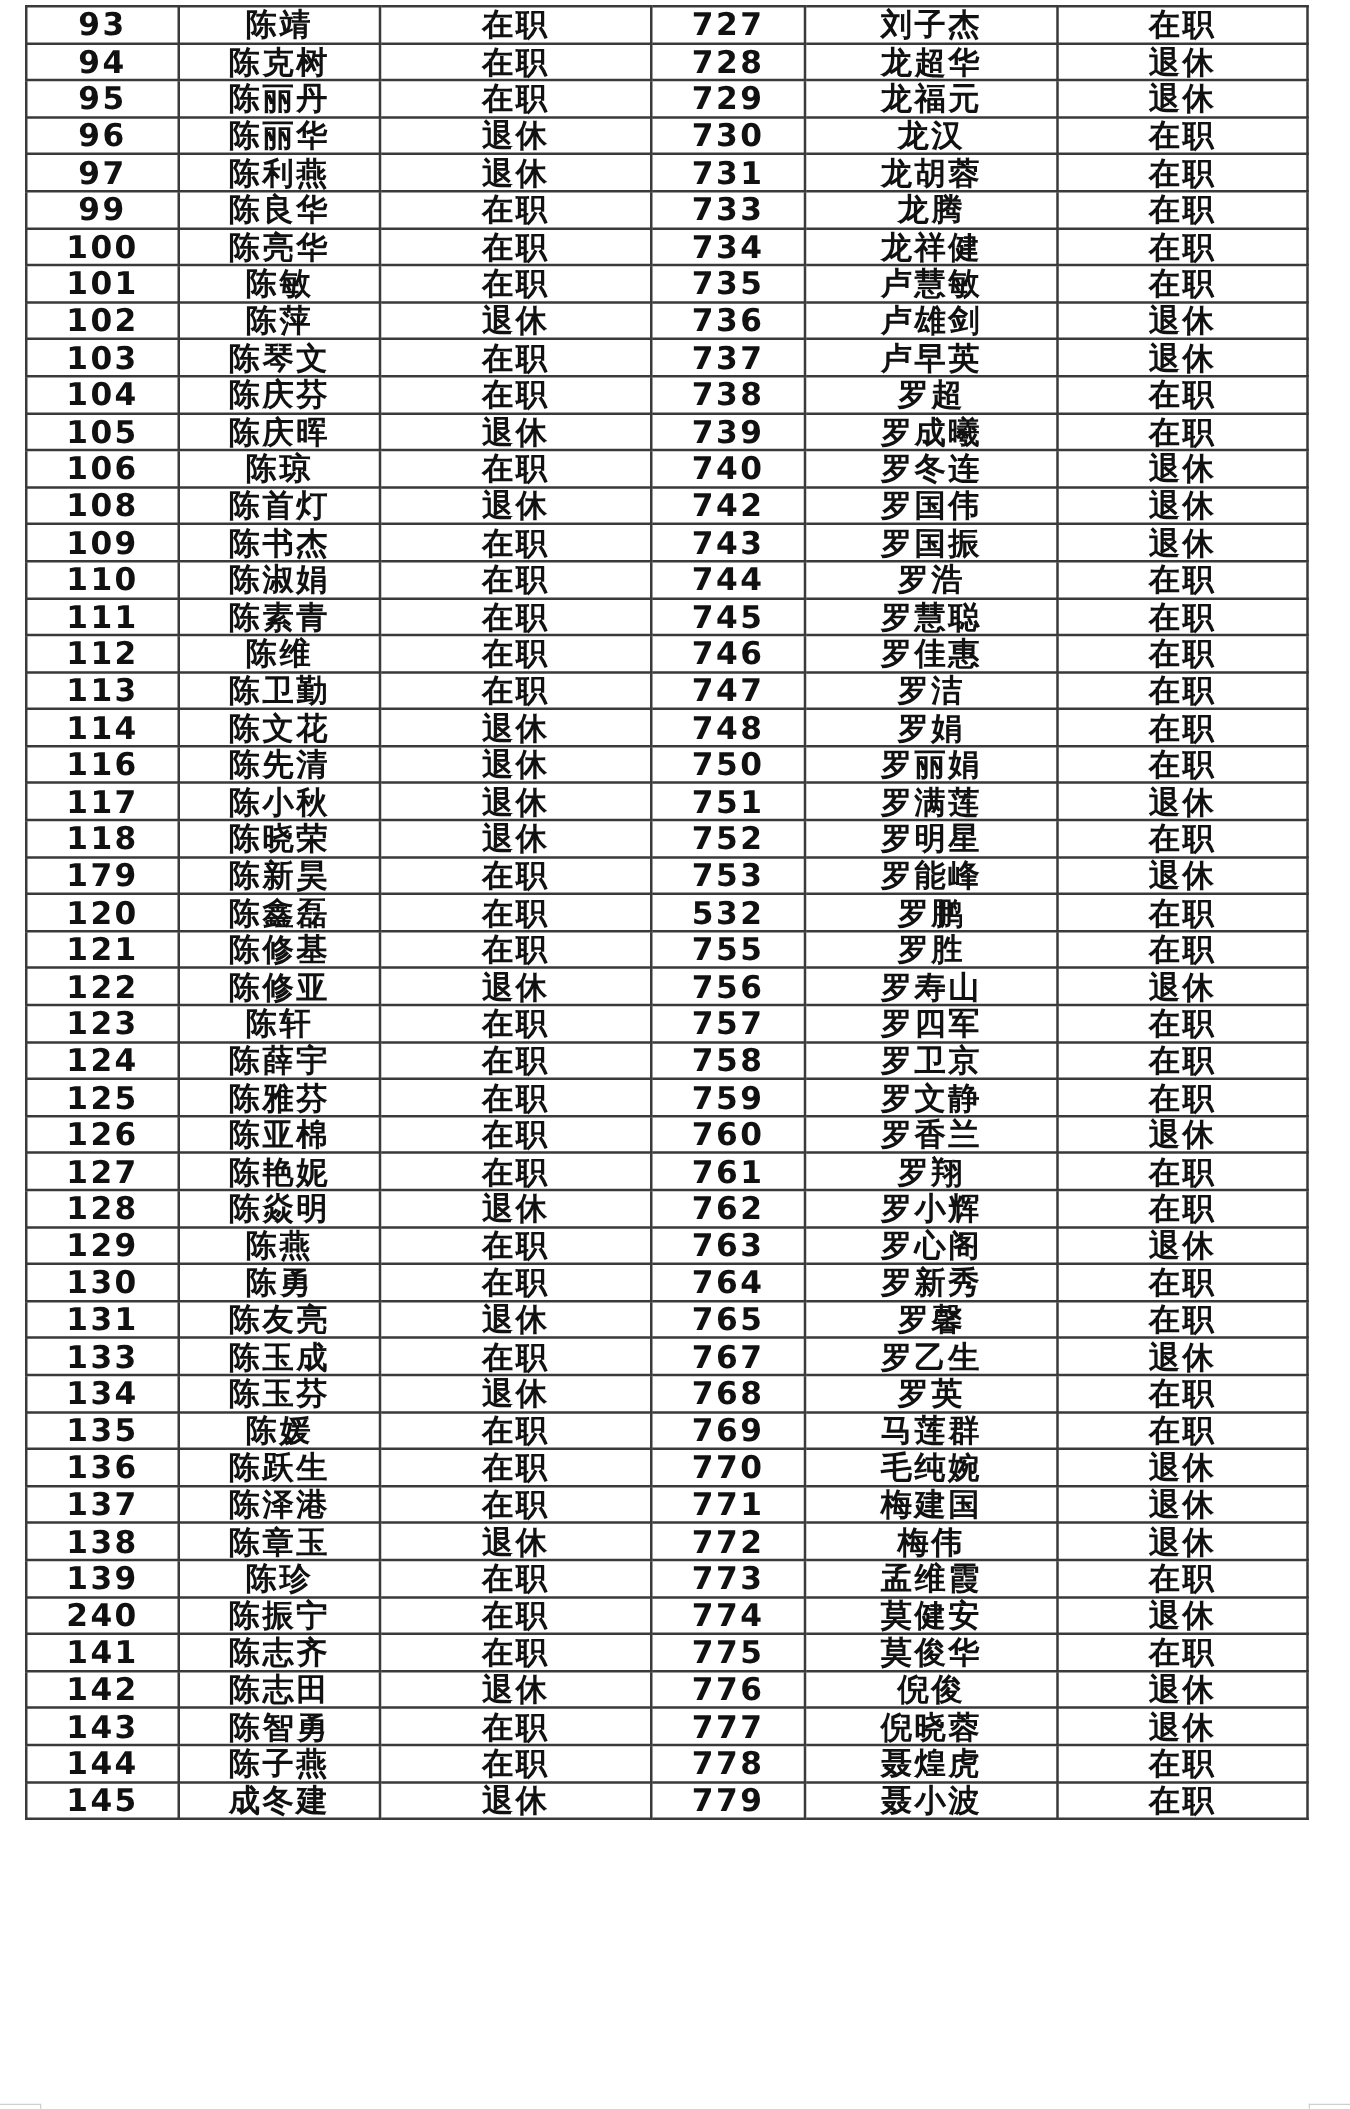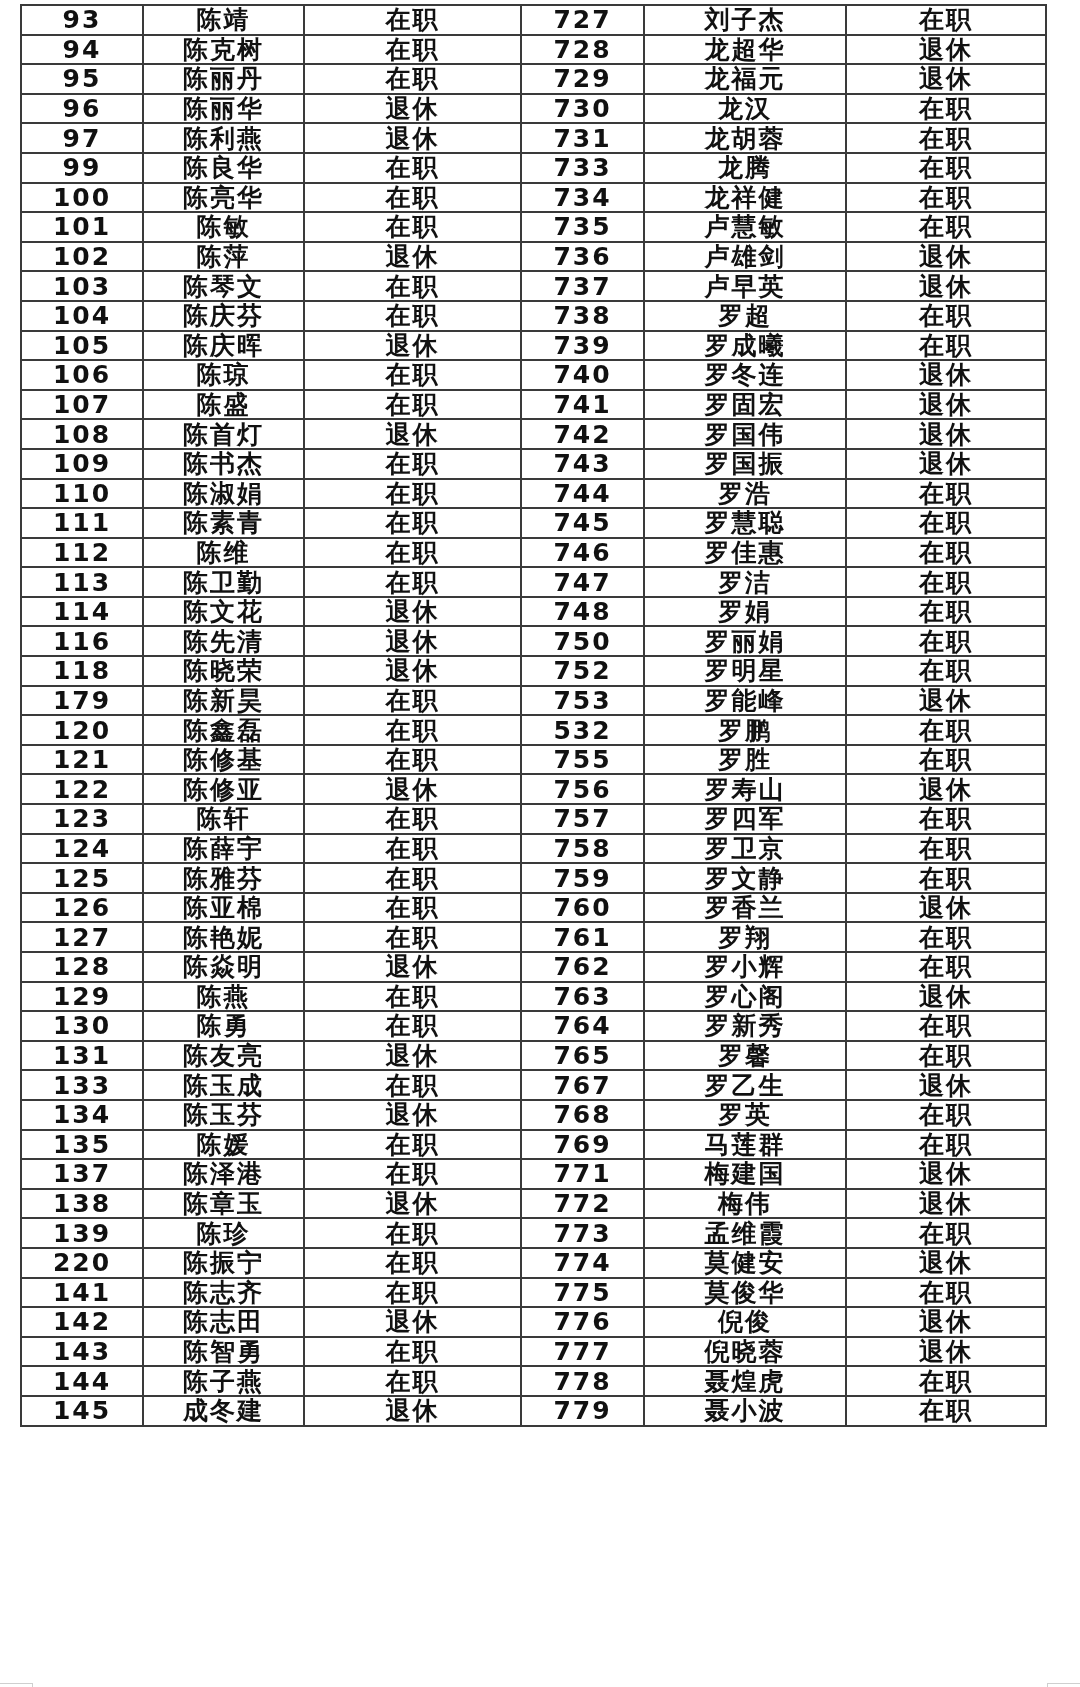--- a/index.html
+++ b/index.html
@@ -200,28 +200,20 @@
         </tr>
         <tr>
           <td class="num">106</td>
           <td class="name">陈琼</td>
           <td class="status">在职</td>
           <td class="num">740</td>
           <td class="name">罗冬连</td>
           <td class="status">退休</td>
         </tr>
         <tr>
-          <td class="num">107</td>
-          <td class="name">陈盛</td>
-          <td class="status">在职</td>
-          <td class="num">741</td>
-          <td class="name">罗固宏</td>
-          <td class="status">退休</td>
-        </tr>
-        <tr>
           <td class="num">108</td>
           <td class="name">陈首灯</td>
           <td class="status">退休</td>
           <td class="num">742</td>
           <td class="name">罗国伟</td>
           <td class="status">退休</td>
         </tr>
         <tr>
           <td class="num">109</td>
           <td class="name">陈书杰</td>
@@ -272,20 +264,28 @@
         </tr>
         <tr>
           <td class="num">116</td>
           <td class="name">陈先清</td>
           <td class="status">退休</td>
           <td class="num">750</td>
           <td class="name">罗丽娟</td>
           <td class="status">在职</td>
         </tr>
         <tr>
+          <td class="num">117</td>
+          <td class="name">陈小秋</td>
+          <td class="status">退休</td>
+          <td class="num">751</td>
+          <td class="name">罗满莲</td>
+          <td class="status">退休</td>
+        </tr>
+        <tr>
           <td class="num">118</td>
           <td class="name">陈晓荣</td>
           <td class="status">退休</td>
           <td class="num">752</td>
           <td class="name">罗明星</td>
           <td class="status">在职</td>
         </tr>
         <tr>
           <td class="num">179</td>
           <td class="name">陈新昊</td>
@@ -408,20 +408,28 @@
         </tr>
         <tr>
           <td class="num">135</td>
           <td class="name">陈媛</td>
           <td class="status">在职</td>
           <td class="num">769</td>
           <td class="name">马莲群</td>
           <td class="status">在职</td>
         </tr>
         <tr>
+          <td class="num">136</td>
+          <td class="name">陈跃生</td>
+          <td class="status">在职</td>
+          <td class="num">770</td>
+          <td class="name">毛纯婉</td>
+          <td class="status">退休</td>
+        </tr>
+        <tr>
           <td class="num">137</td>
           <td class="name">陈泽港</td>
           <td class="status">在职</td>
           <td class="num">771</td>
           <td class="name">梅建国</td>
           <td class="status">退休</td>
         </tr>
         <tr>
           <td class="num">138</td>
           <td class="name">陈章玉</td>
@@ -432,21 +440,21 @@
         </tr>
         <tr>
           <td class="num">139</td>
           <td class="name">陈珍</td>
           <td class="status">在职</td>
           <td class="num">773</td>
           <td class="name">孟维霞</td>
           <td class="status">在职</td>
         </tr>
         <tr>
-          <td class="num">220</td>
+          <td class="num">240</td>
           <td class="name">陈振宁</td>
           <td class="status">在职</td>
           <td class="num">774</td>
           <td class="name">莫健安</td>
           <td class="status">退休</td>
         </tr>
         <tr>
           <td class="num">141</td>
           <td class="name">陈志齐</td>
           <td class="status">在职</td>

